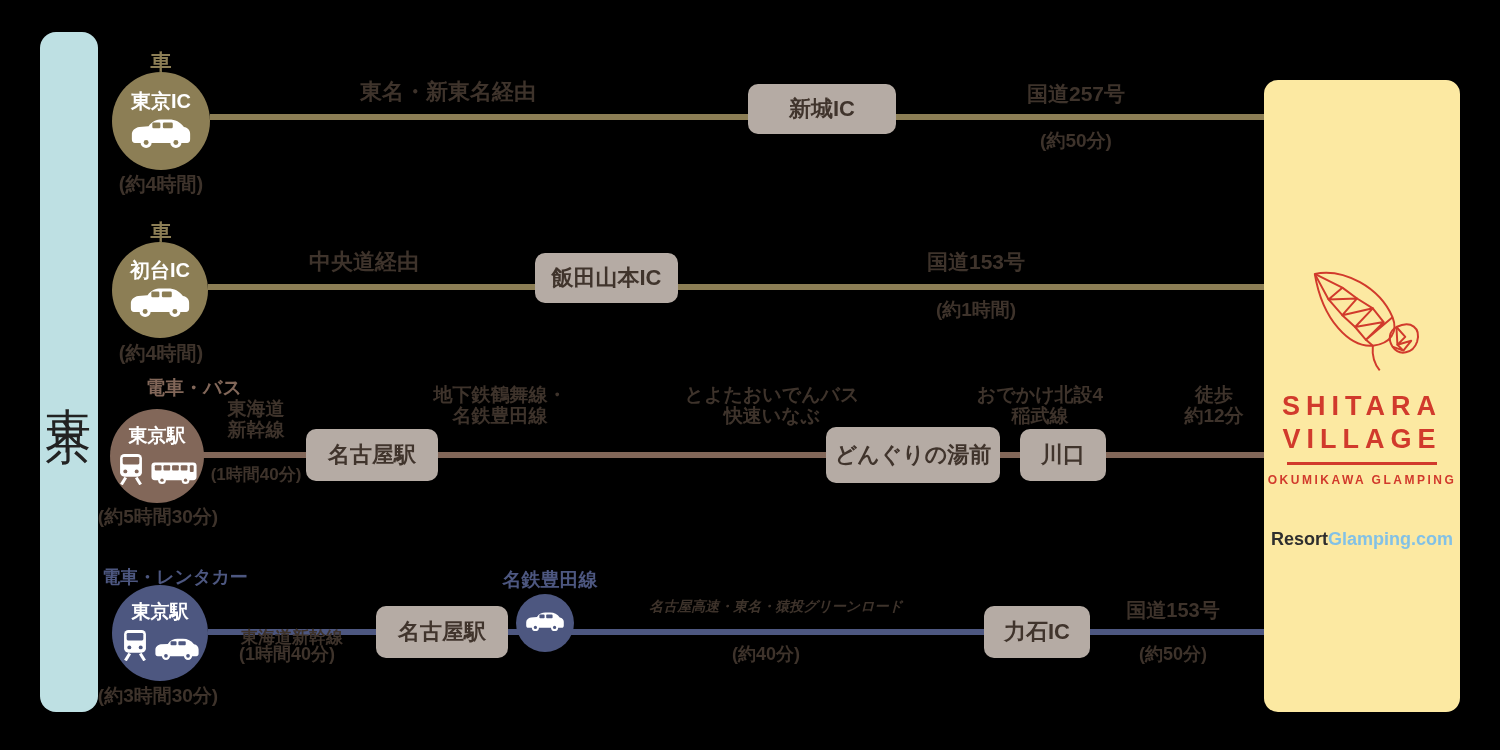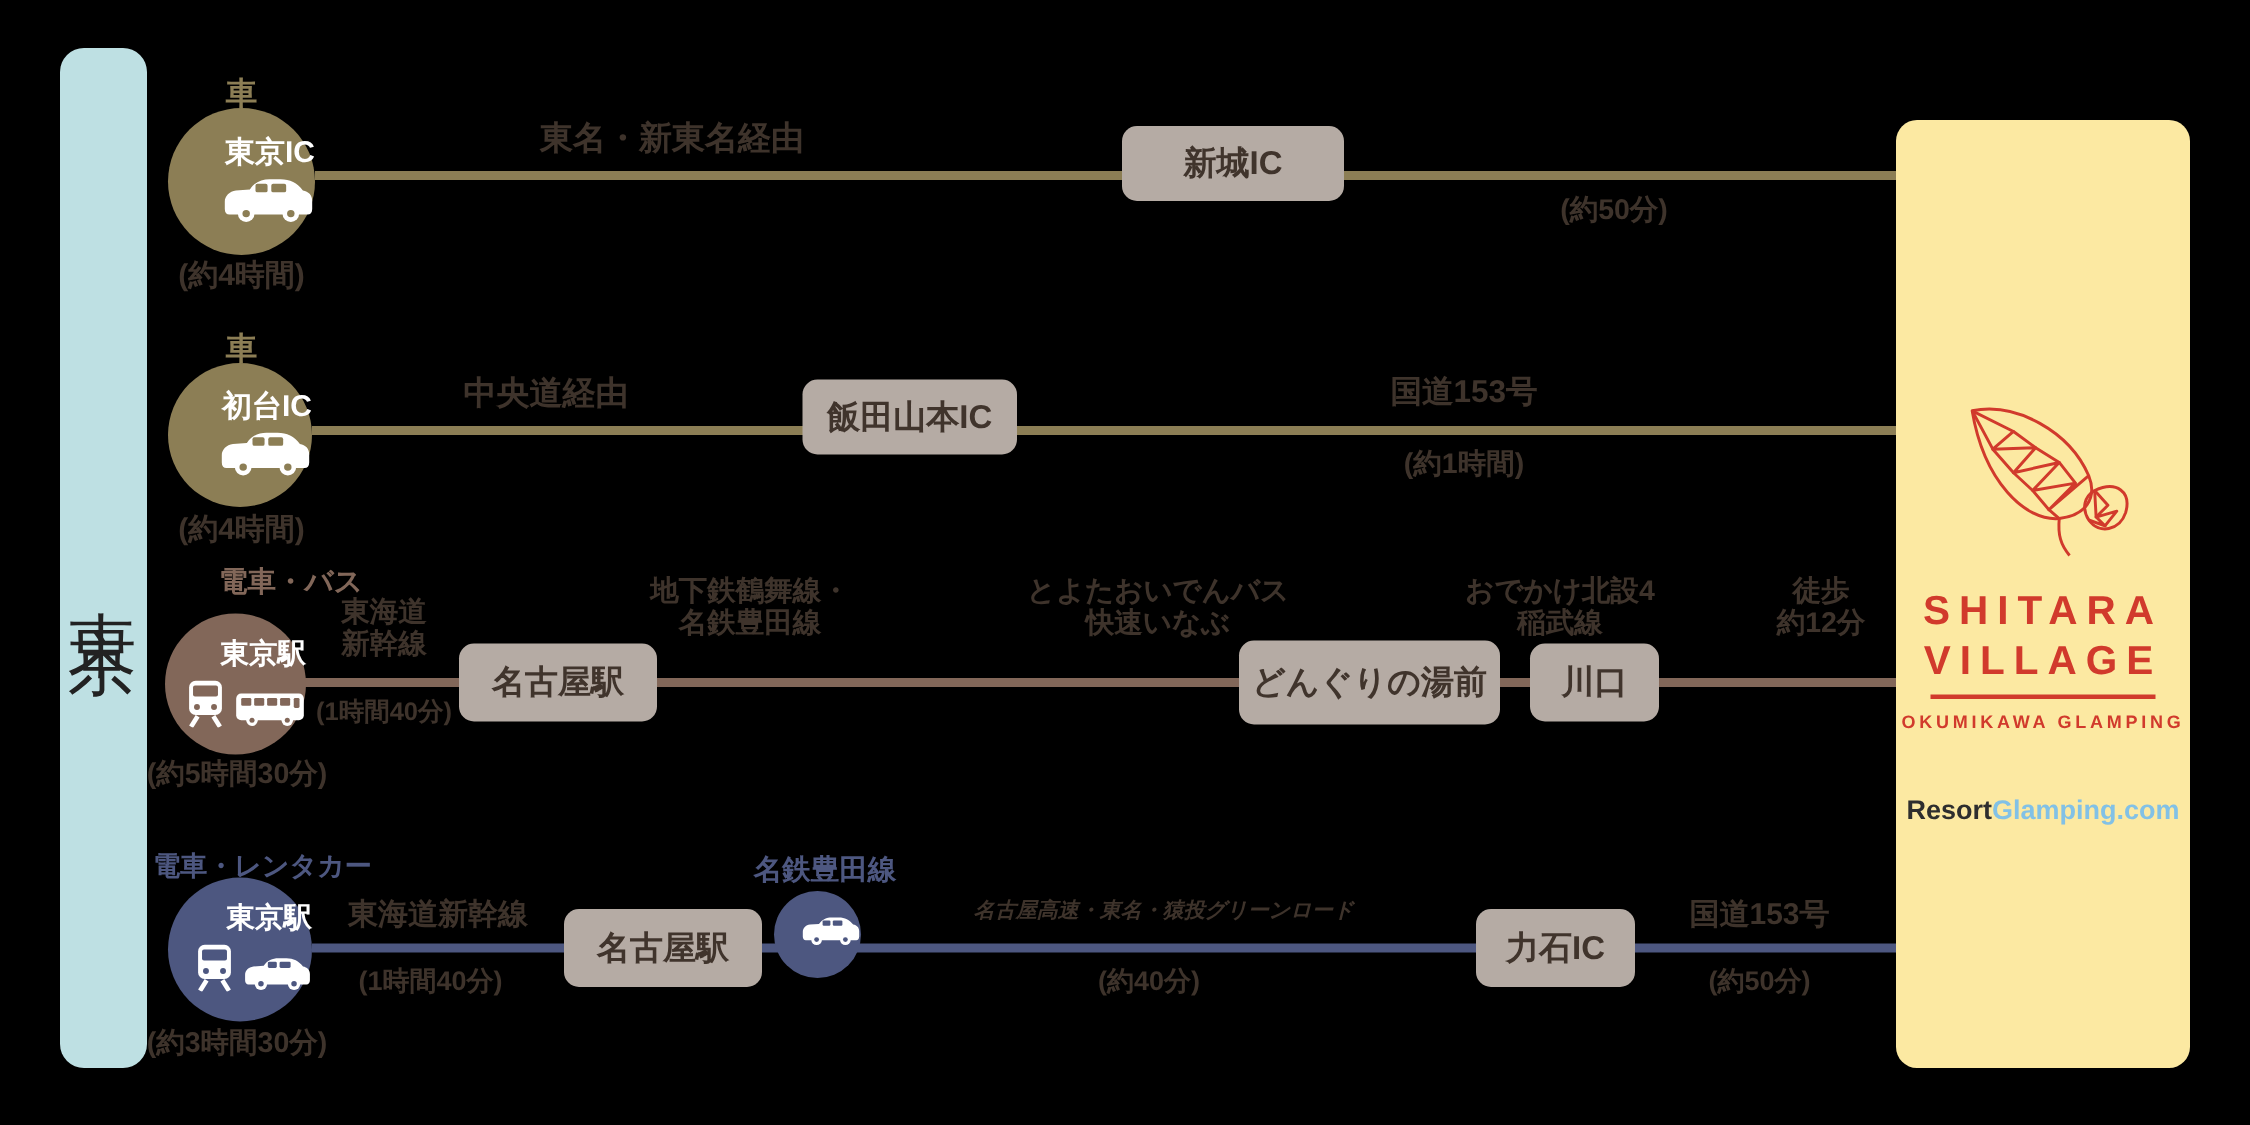--- a/index.html
+++ b/index.html
@@ -16,21 +16,21 @@
   .dest-sub{color:#D13A2C;font-weight:bold;font-size:12px;letter-spacing:2.5px;text-align:center;}
   .dest-brand{margin-top:42px;font-size:18px;font-weight:bold;}
   .brand-dark{color:#2E2E2E;} .brand-light{color:#82C1E6;}
   
   .route-line{position:absolute;height:6px;z-index:1;}
   .olive{background:#8C7E55;} .brown{background:#826759;} .navy{background:#4D5780;}
   .olive-t{color:#8C7E55;} .brown-t{color:#826759;} .navy-t{color:#4D5780;}
   .lbl{position:absolute;font-weight:bold;color:#3E332B;text-align:center;z-index:2;line-height:1.12;}
   .node{position:absolute;background:#B5ABA4;border-radius:10px;display:flex;align-items:center;justify-content:center;
         font-weight:bold;color:#40342C;z-index:3;}
-  .circle{position:absolute;border-radius:50%;display:flex;flex-direction:column;align-items:flex-end;z-index:3;}
+  .circle{position:absolute;border-radius:50%;display:flex;flex-direction:column;align-items:center;z-index:3;}
   .circle .st{color:#fff;font-weight:bold;}
   .icon-row{display:flex;align-items:flex-end;gap:5px;margin-top:4px;}
   .mode{position:absolute;font-weight:bold;text-align:center;z-index:2;}
   .two-line span{display:block;}
 </style>
 </head>
 <body>
 
 <div id="stage">
 
@@ -50,20 +50,21 @@
         <circle cx="26" cy="41" r="9" fill="#fff"></circle>
           <circle cx="26" cy="41" r="4" fill="#8C7E55"></circle>
         <circle cx="74" cy="41" r="9" fill="#fff"></circle>
           <circle cx="74" cy="41" r="4" fill="#8C7E55"></circle>
       </svg>
     </span>
   </div>
   <div class="lbl" style="left:86px;top:173px;width:150px;font-size:20px;">(約4時間)</div>
   <div class="lbl" style="left:328px;top:80px;width:240px;font-size:22px;">東名・新東名経由</div>
   <div class="node" style="left:748px;top:84px;width:148px;height:50px;font-size:22px;">新城IC</div>
+  <div class="lbl" style="left:966px;top:82px;width:220px;font-size:21px;">国道257号</div>
   <div class="lbl" style="left:976px;top:130px;width:200px;font-size:19px;">(約50分)</div>
 
   <div class="mode olive-t" style="left:121px;top:218px;width:80px;font-size:21px;">車</div>
   <div class="route-line olive" style="left:208px;top:284px;width:1056px;"></div>
   <div class="circle olive" style="left:112px;top:242px;width:96px;height:96px;">
     <div class="st" style="font-size:20px;margin-top:15px;">初台IC</div>
     <span>
       <svg width="62" viewBox="0 0 100 52" style="margin-top:2px;">
         <path d="M8,42 C5,42 3,40 3,36 L3,28 C3,22 8,17 15,16 L30,15 C35,7 43,4 51,4 L63,4 C73,4 81,8 87,16 C93,17 97,21 97,27 L97,36 C97,40 95,42 92,42 Z" fill="#fff"></path>
         <rect x="36" y="9" width="13" height="9" rx="2" fill="#8C7E55"></rect>
@@ -160,21 +161,21 @@
           <rect x="53" y="9" width="16" height="9" rx="2" fill="#4D5780"></rect>
           <circle cx="26" cy="41" r="9" fill="#fff"></circle>
             <circle cx="26" cy="41" r="4" fill="#4D5780"></circle>
           <circle cx="74" cy="41" r="9" fill="#fff"></circle>
             <circle cx="74" cy="41" r="4" fill="#4D5780"></circle>
         </svg>
       </span>
     </div>
   </div>
   <div class="lbl" style="left:63px;top:685px;width:190px;font-size:19px;">(約3時間30分)</div>
-  <div class="lbl" style="left:212px;top:599px;width:160px;font-size:20px;">東海道新幹線</div>
+  <div class="lbl" style="left:212px;top:628px;width:160px;font-size:17px;">東海道新幹線</div>
   <div class="lbl" style="left:222px;top:644px;width:130px;font-size:18px;">(1時間40分)</div>
   <div class="node" style="left:376px;top:606px;width:132px;height:52px;font-size:22px;">名古屋駅</div>
   <div class="mode navy-t" style="left:498px;top:567px;width:104px;font-size:19px;">名鉄豊田線</div>
   <div class="circle navy" style="left:516px;top:594px;width:58px;height:58px;justify-content:center;">
     <span>
       <svg width="40" viewBox="0 0 100 52">
         <path d="M8,42 C5,42 3,40 3,36 L3,28 C3,22 8,17 15,16 L30,15 C35,7 43,4 51,4 L63,4 C73,4 81,8 87,16 C93,17 97,21 97,27 L97,36 C97,40 95,42 92,42 Z" fill="#fff"></path>
         <rect x="36" y="9" width="13" height="9" rx="2" fill="#4D5780"></rect>
         <rect x="53" y="9" width="16" height="9" rx="2" fill="#4D5780"></rect>
         <circle cx="26" cy="41" r="9" fill="#fff"></circle>

